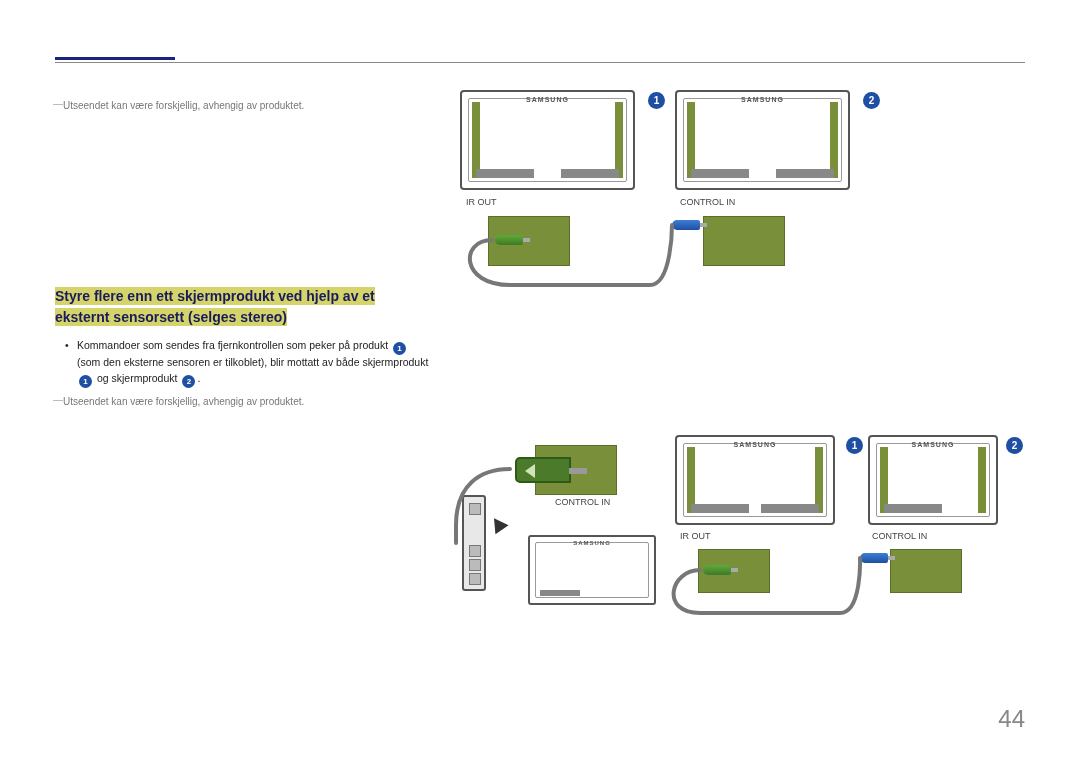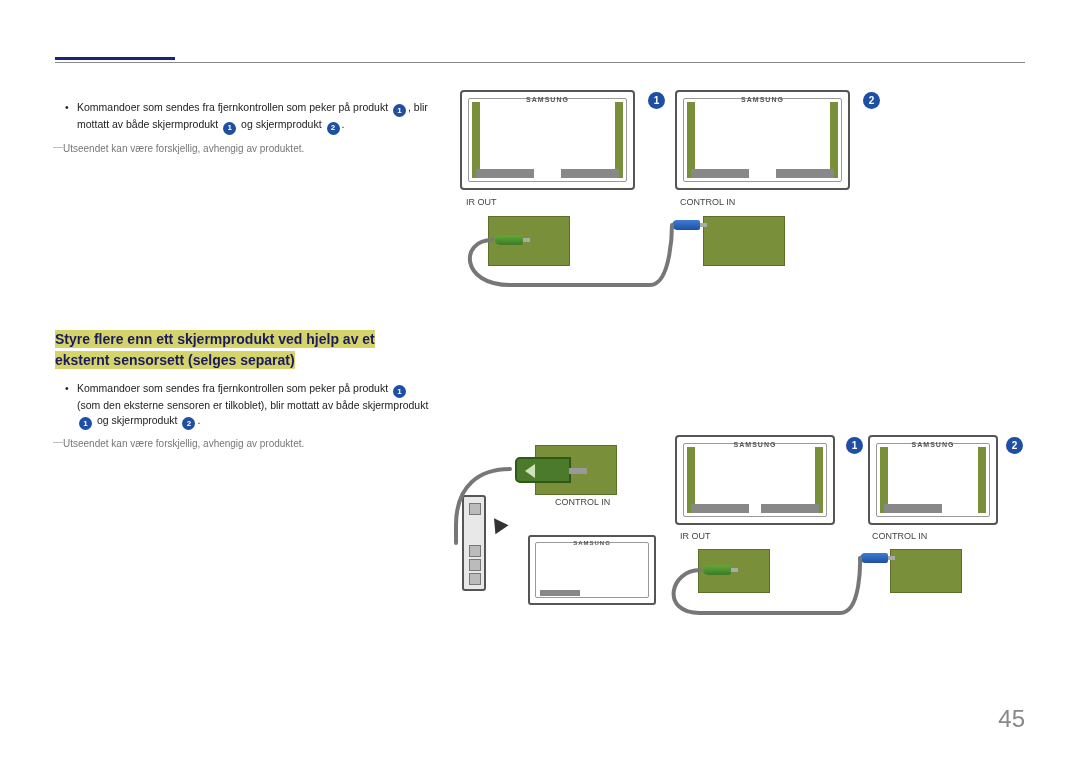--- a/index.html
+++ b/index.html
@@ -257,29 +257,26 @@
 </head>
 <body>
 
 <div class="top-rule"></div>
 <div class="top-accent"></div>
 
 <div class="content">
   <div class="left-col">
 
     <ul class="bullets">
-      <li>
-        <span>Kommandoer som sendes fra fjernkontrollen som peker på produkt </span><span class="num-badge">1</span><span>, blir mottatt av både skjermprodukt </span><span class="num-badge">1</span><span> og skjermprodukt </span><span class="num-badge">2</span><span>.</span>
-      </li>
     </ul>
     <div class="note">Utseendet kan være forskjellig, avhengig av produktet.</div>
 
     <div class="section2">
       <div class="sub-block">
-        <span class="hl-sub">Styre flere enn ett skjermprodukt ved hjelp av et eksternt sensorsett (selges separat)</span>
+        <span class="hl-sub">Styre flere enn ett skjermprodukt ved hjelp av et eksternt sensorsett (selges stereo)</span>
       </div>
       <ul class="bullets">
         <li>
           <span>Kommandoer som sendes fra fjernkontrollen som peker på produkt </span><span class="num-badge">1</span><span>(som den eksterne sensoren er tilkoblet), blir mottatt av både skjermprodukt </span><span class="num-badge">1</span><span> og skjermprodukt </span><span class="num-badge">2</span><span>.</span>
         </li>
       </ul>
       <div class="note">Utseendet kan være forskjellig, avhengig av produktet.</div>
     </div>
   </div>
 
@@ -365,13 +362,13 @@
 
       <svg class="wire" style="left:0;top:0;width:570px;height:220px;">
         <path d="M60 34 C 30 34, 6 50, 6 90 L 6 108" stroke="#777" stroke-width="4" fill="none" stroke-linecap="round"></path>
         <path d="M250 135 C 220 135, 210 178, 250 178 L 390 178 C 412 178, 410 123, 410 123" stroke="#777" stroke-width="4" fill="none" stroke-linecap="round"></path>
       </svg>
     </div>
 
   </div>
 </div>
 
-<div class="page-num">45</div>
+<div class="page-num">44</div>
 
 </body></html>

